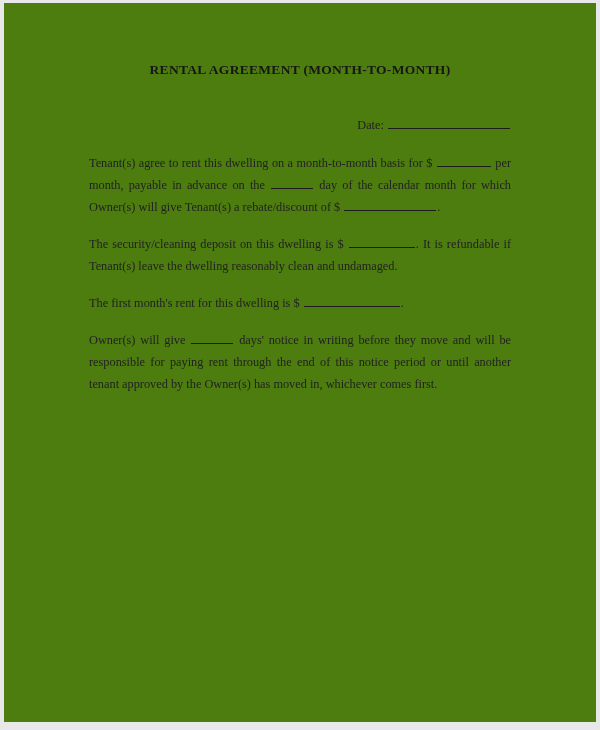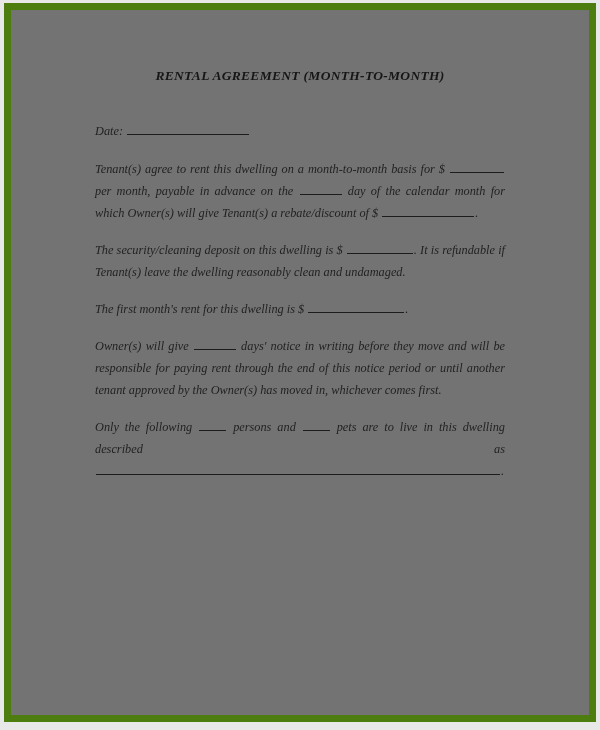--- a/index.html
+++ b/index.html
@@ -13,47 +13,46 @@
     position: relative;
     font-family: "Liberation Serif", serif;
     overflow: hidden;
   }
   .page {
     position: absolute;
     top: 3px;
     left: 4px;
     right: 4px;
     bottom: 8px;
-    background: #737373;
-    border: 7px solid #4d7c0f;
+    background: #4d7c0f;
+    border: 1px solid #4d7c0f;
     box-sizing: border-box;
     padding: 58px 84px 0 84px;
     color: #222222;
-    font-style: italic;
   }
   .doc-title {
     font-size: 13.5px;
     font-weight: bold;
     text-align: center;
     letter-spacing: 0.3px;
     color: #161616;
     margin: 0 0 36px 0;
   }
   p.para {
     font-size: 12.3px;
     line-height: 22px;
     text-align: justify;
     margin: 0 0 15px 0;
     color: #222222;
   }
   p.para.tight {
     margin-bottom: 2px;
   }
   p.para.date-line {
-    text-align: left;
+    text-align: right;
     margin-bottom: 16px;
   }
   .blank {
     display: inline-block;
     height: 11px;
     border-bottom: 1.5px solid #1c1c1c;
     margin: 0 1px;
   }
   .text-run {
     white-space: normal;
@@ -70,16 +69,15 @@
 
   <p class="para"><span class="text-run">Tenant(s) agree to rent this dwelling on a month-to-month basis for $ </span><span class="blank" style="width: 54px;"></span><span class="text-run"> per month, payable in advance on the </span><span class="blank" style="width: 42px;"></span><span class="text-run"> day of the calendar month for which Owner(s) will give Tenant(s) a rebate/discount of $ </span><span class="blank" style="width: 92px;"></span><span class="text-run">.</span></p>
 
   <p class="para"><span class="text-run">The security/cleaning deposit on this dwelling is $ </span><span class="blank" style="width: 66px;"></span><span class="text-run">.  It is refundable if Tenant(s) leave the dwelling reasonably clean and undamaged.</span></p>
 
   <p class="para"><span class="text-run">The first month's rent for this dwelling is $ </span><span class="blank" style="width: 96px;"></span><span class="text-run">.</span></p>
 
   <p class="para"><span class="text-run">Owner(s) will give </span><span class="blank" style="width: 42px;"></span><span class="text-run"> days' notice in writing before they move and will be responsible for paying rent through the end of this notice period or until another tenant approved by the Owner(s) has moved in, whichever comes first.</span></p>
 
 
-  <p class="para"><span class="text-run">Only the following </span><span class="blank" style="width: 27px;"></span><span class="text-run"> persons and </span><span class="blank" style="width: 27px;"></span><span class="text-run"> pets are to live in this dwelling described as </span><span class="blank" style="width: 404px;"></span><span class="text-run">.</span></p>
 
 
 </div>
 
 </body></html>

